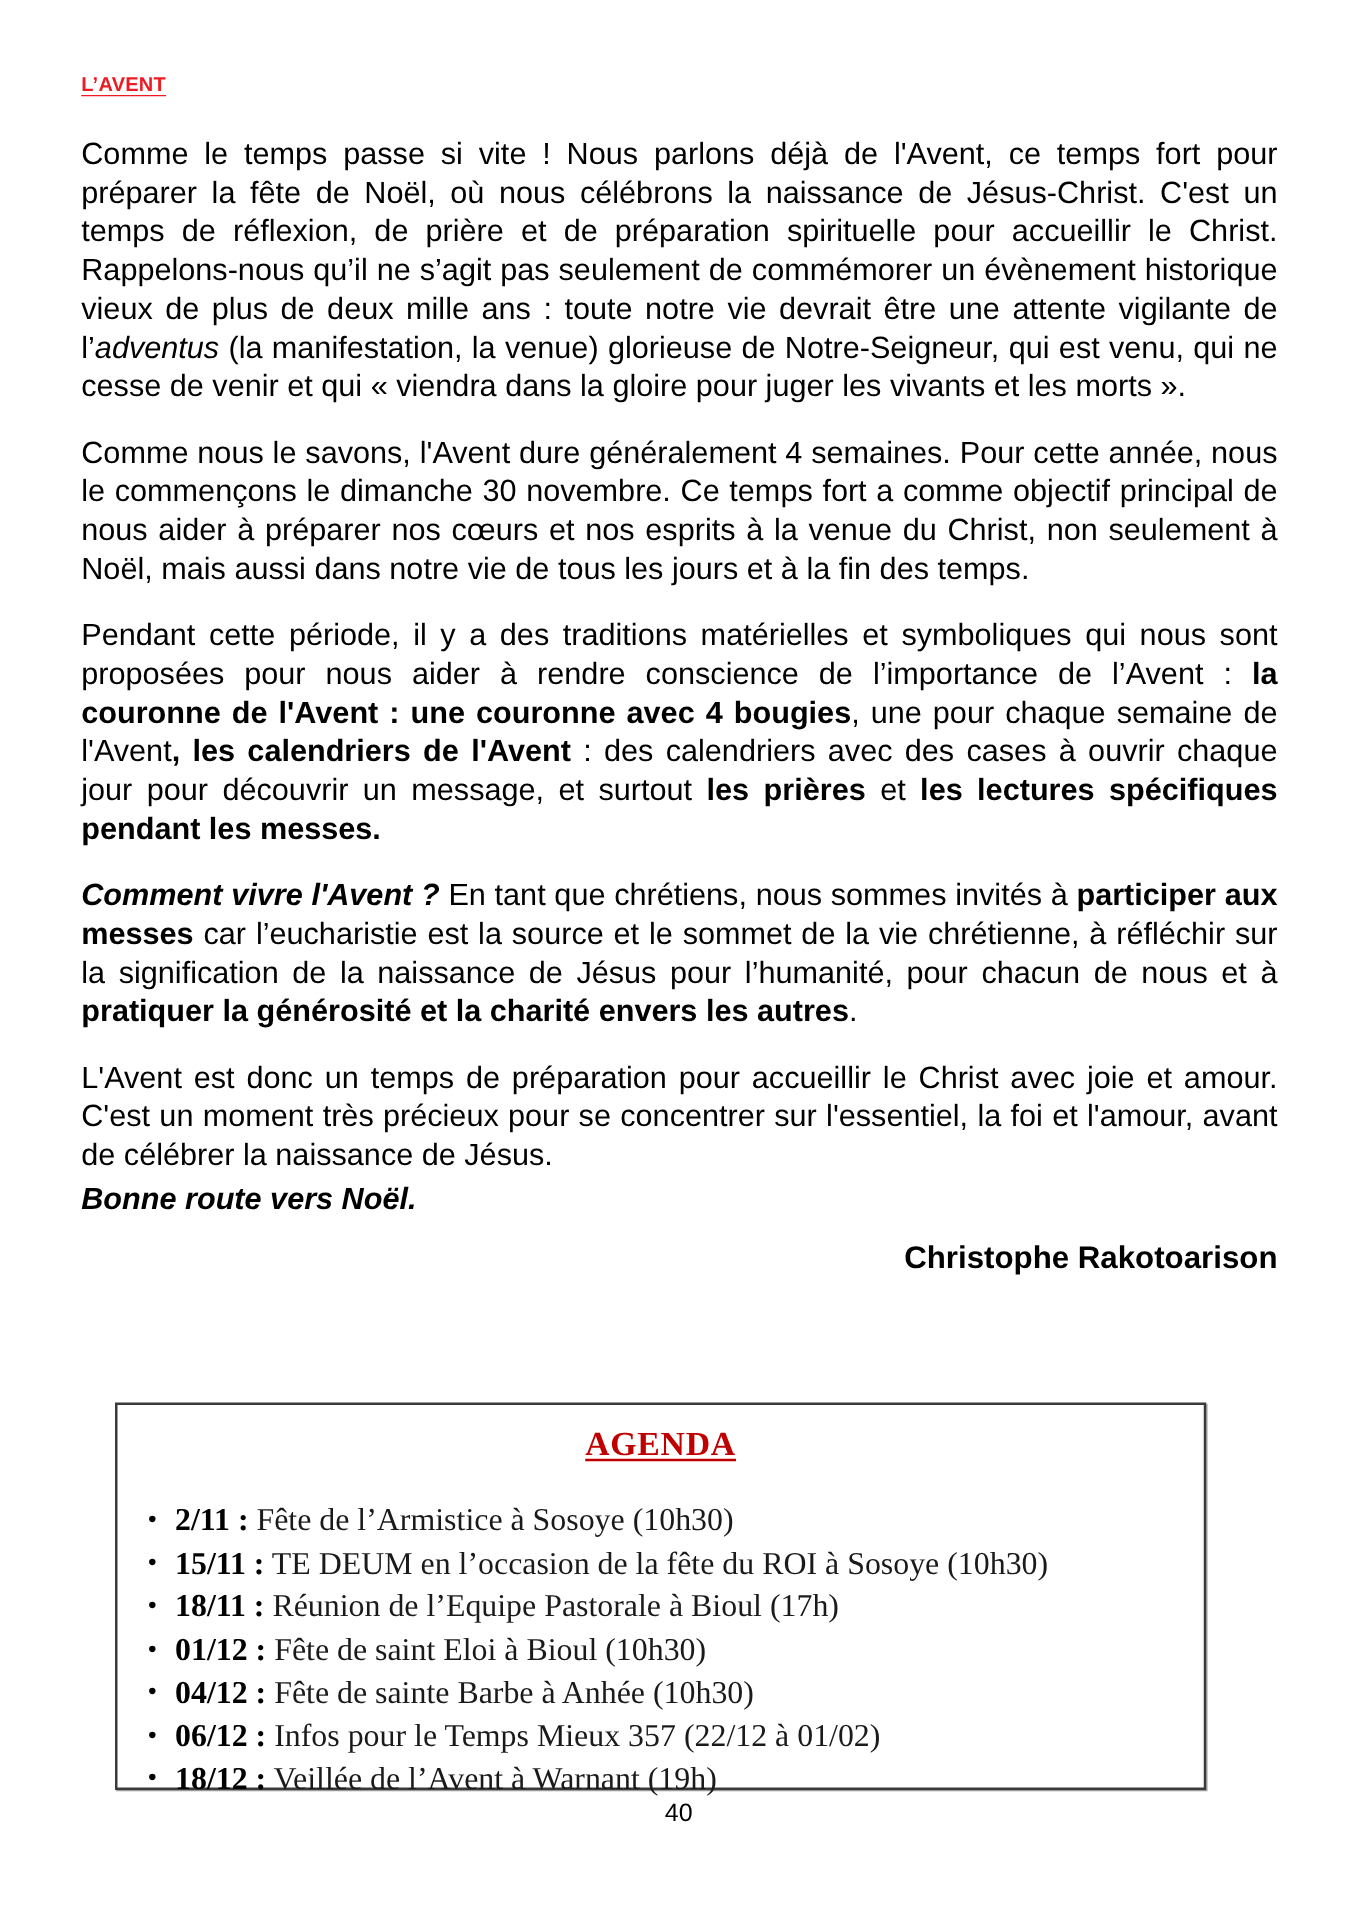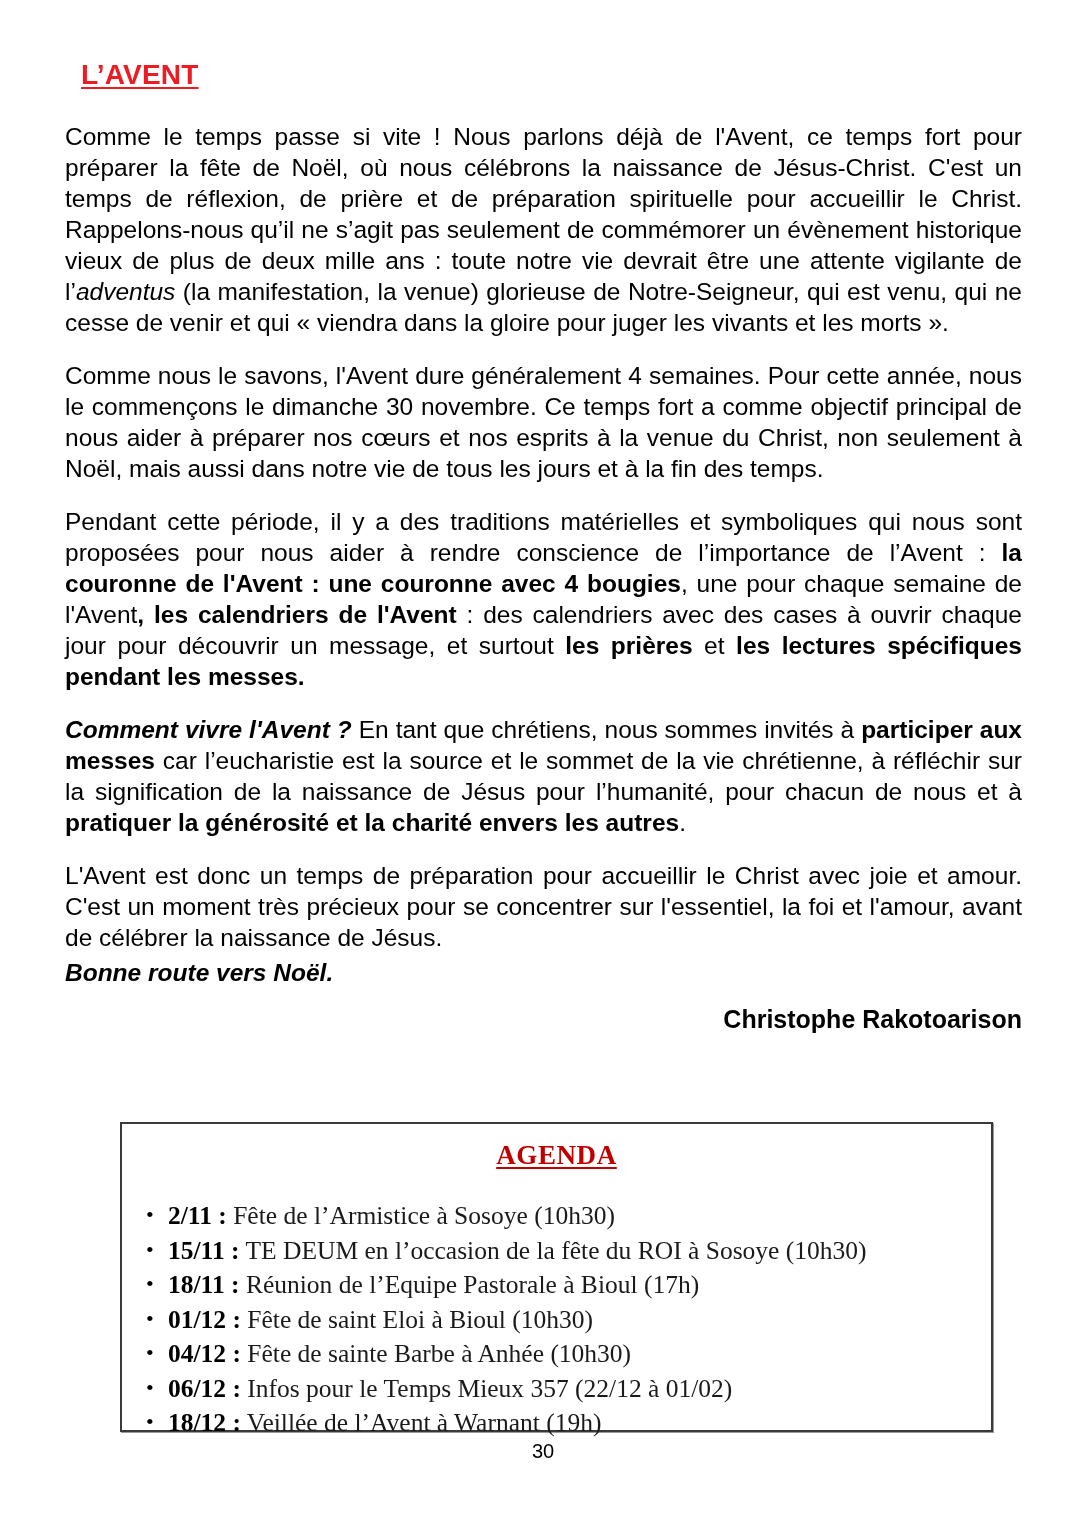--- a/index.html
+++ b/index.html
@@ -28,27 +28,27 @@
   .content {
     position: absolute;
     left: 65px;
     top: 60px;
     width: 957px;
   }
 
   
   .doc-title {
     font-family: "Liberation Sans", sans-serif;
-    font-size: 28px;
+    font-size: 16px;
     font-weight: bold;
     color: #ED1B23;
     text-decoration: underline;
     text-underline-offset: 3px;
     letter-spacing: 0.2px;
-    margin: 0 0 30px 16px;
+    margin: 0 0 30px 0;
     line-height: 1.1;
   }
 
   
   p.body-par {
     font-family: "Liberation Sans", sans-serif;
     font-size: 24.5px;
     line-height: 31px;
     text-align: justify;
     text-justify: inter-word;
@@ -68,21 +68,21 @@
     font-size: 25px;
     font-weight: bold;
     text-align: right;
     margin: 14px 0 0 0;
     line-height: 34px;
   }
 
   
   .agenda-box {
     position: absolute;
-    left: 120px;
+    left: 92px;
     top: 1122px;
     width: 873px;
     height: 310px;
     box-sizing: border-box;
     border: 2px solid #3a3a3a;
     background: #ffffff;
     box-shadow: 1px 1px 0 0 #9a9a9a;
   }
 
   .agenda-title {
@@ -185,15 +185,15 @@
       </li>
       <li>
         <span class="bullet">•</span><span class="ag-date">06/12 :</span><span class="ag-text"> Infos pour le Temps Mieux 357 (22/12 à 01/02)</span>
       </li>
       <li>
         <span class="bullet">•</span><span class="ag-date">18/12 :</span><span class="ag-text"> Veillée de l’Avent à Warnant (19h)</span>
       </li>
     </ul>
   </div>
 
-  <div class="page-number">30</div>
+  <div class="page-number">40</div>
 
 </div>
 
 </body></html>

